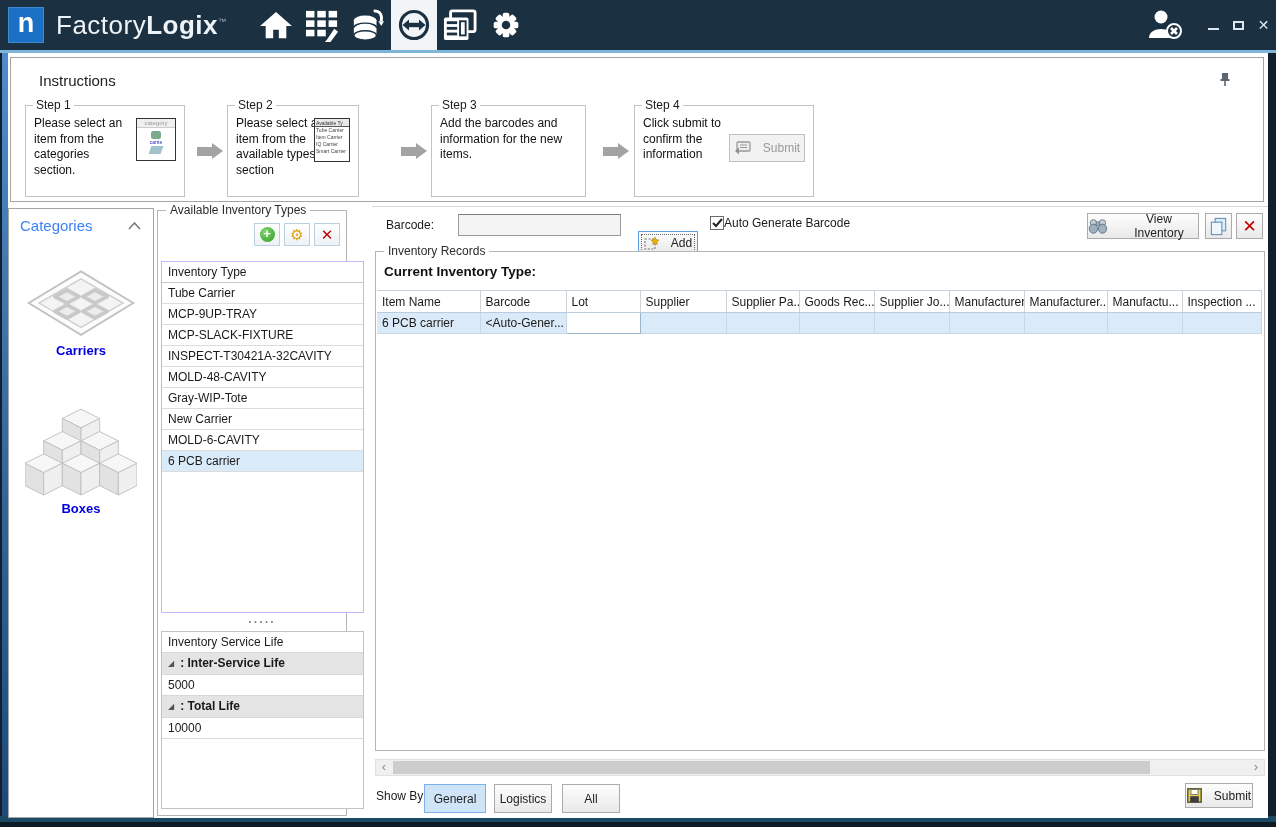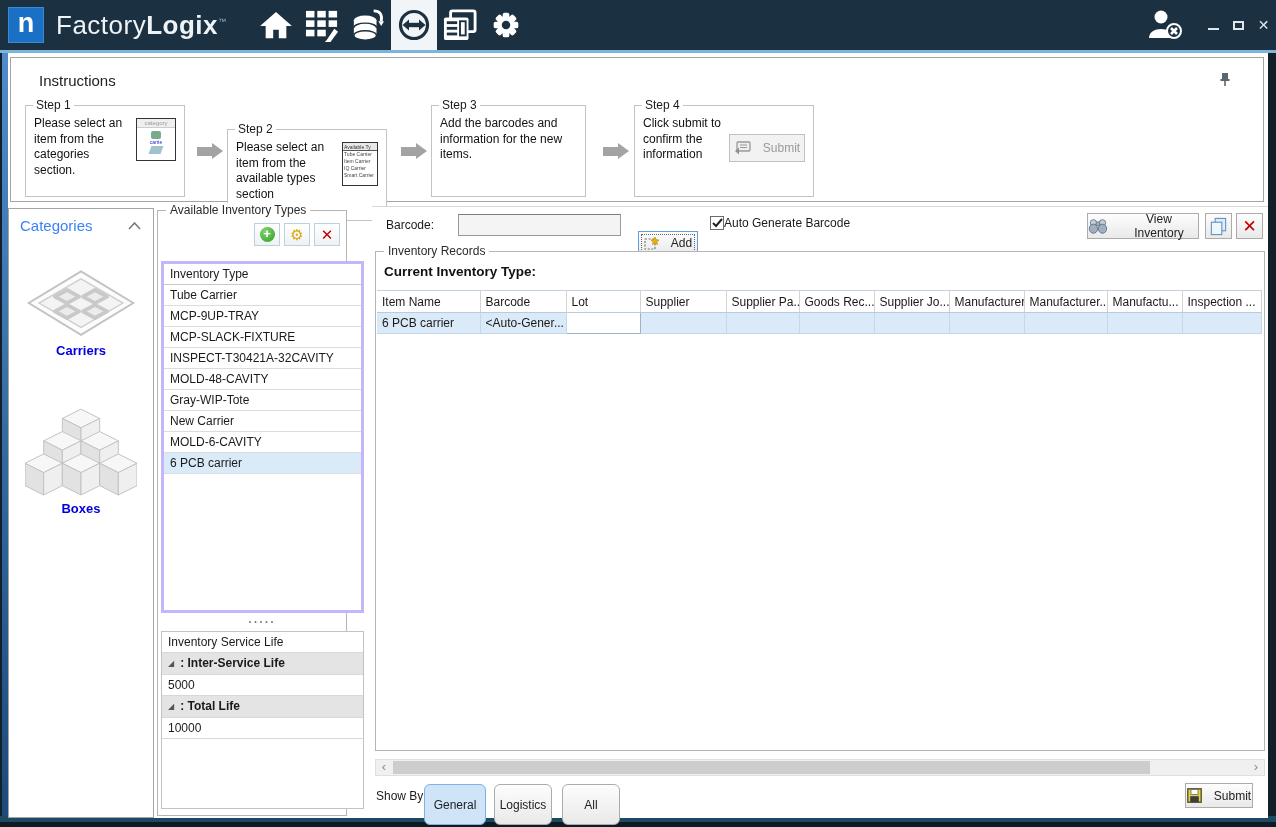--- a/index.html
+++ b/index.html
@@ -60,21 +60,21 @@
   .cat-label { color:#0000e0; font-weight:bold; font-size:13px; margin-top:2px; }
   
   .types { left:149px; top:157px; width:190px; height:606px; border-color:#b5b5b5; }
   .types-toolbar { position:absolute; top:12px; right:6px; display:flex; gap:4px; }
   .tool-btn { width:26px; height:23px; border:1px solid #bccádd; border:1px solid #bcd0e0;
     background:linear-gradient(180deg,#fff,#eef2f5); display:flex; align-items:center; justify-content:center; cursor:pointer; }
   .plus-circle { width:15px; height:15px; border-radius:50%; background:radial-gradient(circle at 35% 30%,#7fd36f,#2f9e22);
     color:#fff; font-size:13px; font-weight:bold; line-height:14px; text-align:center; }
   .gear-gold { color:#dfa410; font-size:15px; line-height:1; }
   .red-x { color:#c00000; font-size:15px; font-weight:bold; line-height:1; }
-  .type-list { position:absolute; left:3px; top:50px; width:203px; height:352px; border:3px solid #c4b5fd; overflow:hidden; background:#fff; }
+  .type-list { position:absolute; left:3px; top:50px; width:203px; height:352px; border:1px solid #c4b5fd; overflow:hidden; background:#fff; }
   .lrow { height:21px; line-height:20px; padding-left:6px; border-bottom:1px solid #dcdcdc; white-space:nowrap; overflow:hidden; cursor:pointer; }
   .lrow.hdr { cursor:default; border-bottom:1px solid #c9c9c9; }
   .lrow.sel { background:#d9eaf9; }
   .splitter { position:absolute; left:3px; top:404px; width:203px; height:14px; text-align:center;
     color:#7a7a7a; font-size:7px; letter-spacing:3px; line-height:14px; cursor:row-resize; }
   .svc { position:absolute; left:3px; top:420px; width:203px; height:178px; border:1px solid #c3c3c3; background:#fff; overflow:hidden; }
   .svc-row { height:21px; line-height:20px; padding-left:6px; border-bottom:1px solid #d8d8d8; }
   .svc-grp { background:#e4e4e4; font-weight:bold; height:22px; line-height:21px; }
   .tri { color:#555; font-size:8px; margin-right:6px; vertical-align:1px; }
   
@@ -100,21 +100,21 @@
     white-space:nowrap; overflow:hidden; background:#fff; }
   table.recs td { height:21px; padding:0 5px; background:#dbeaf8;
     border-bottom:1px solid #c6d8e8; border-right:1px solid #c6d8e8; white-space:nowrap; overflow:hidden; }
   table.recs td.editor { background:#fff; border:1px solid #9ab4cc; }
   
   .hscroll { position:absolute; left:3px; top:552px; width:890px; height:17px; background:#f0f0f0; border:1px solid #e0e0e0; }
   .hs-arrow { position:absolute; top:0; width:16px; height:15px; color:#8a8a8a; font-size:13px; line-height:14px; text-align:center; cursor:pointer; }
   .hs-thumb { position:absolute; left:17px; top:1px; width:757px; height:13px; background:#cdcdcd; cursor:grab; }
   .footer-row { position:absolute; left:0; top:576px; width:100%; height:28px; }
   .showby { position:absolute; left:4px; top:6px; }
-  .fbtn { position:absolute; top:1px; height:41px;border-radius:6px; }
+  .fbtn { position:absolute; top:1px; height:29px; }
   .fbtn.active { background:#cfe4f7; border:1px solid #7cb2e8; }
   .submit-btn { position:absolute; left:813px; top:0; width:68px; height:25px; }
   svg { display:block; }
 </style>
 </head>
 <body>
 
 <div class="titlebar">
   <div class="logo">
       <span>n</span>
@@ -229,21 +229,21 @@
         <div style="width:10px; height:8px; background:#7ba98c; border-radius:2px; margin:3px auto 0;"></div>
         <div style="font-size:5px; color:#2222cc; text-align:center;">carrie</div>
         <div style="width:12px; height:8px; background:#9fc3cc; margin:1px auto 0; transform:skewX(-20deg);"></div>
       </div>
     </div>
     <div class="block-arrow" style="left:186px;">
         <span class="bar"></span>
         <span class="tip"></span>
       </div>
 
-    <div class="step" style="left:216px; top:47px; width:160px;margin-top:24px;">
+    <div class="step" style="left:216px; top:47px; width:132px;">
       <span class="step-legend">Step 2</span>
       <div class="step-text" style="width:102px;">Please select an item from the available types section</div>
       <div class="thumb" style="right:8px; top:12px; width:36px; height:44px;">
         <div style="height:8px; background:#e9e9e9; border-bottom:1px solid #555; font-size:5px; color:#333; line-height:8px; padding-left:1px;">Available Ty</div>
         <div style="font-size:5px; color:#444; line-height:7px; padding-left:1px;">Tube Carrier<br>Item Carrier<br>IQ Carrier<br>Smart Carrier</div>
       </div>
     </div>
     <div class="block-arrow" style="left:390px;">
         <span class="bar"></span>
         <span class="tip"></span>

